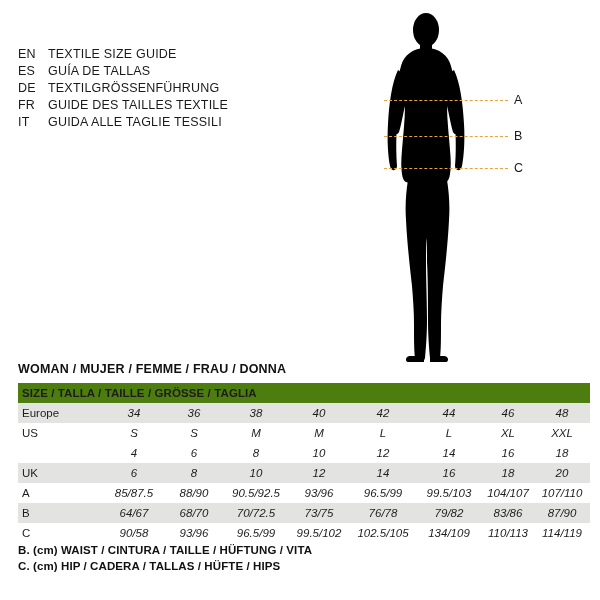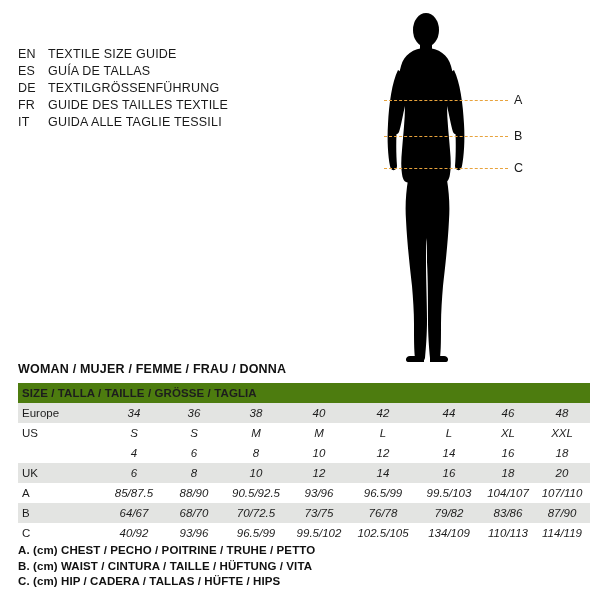--- a/index.html
+++ b/index.html
@@ -308,30 +308,29 @@
         <td class="cell-val">70/72.5</td>
         <td class="cell-val">73/75</td>
         <td class="cell-val">76/78</td>
         <td class="cell-val">79/82</td>
         <td class="cell-val">83/86</td>
         <td class="cell-val">87/90</td>
       </tr>
 
       <tr class="row-plain">
         <td class="col-label">C</td>
-        <td class="cell-val">40/92</td>
+        <td class="cell-val">90/58</td>
         <td class="cell-val">93/96</td>
         <td class="cell-val">96.5/99</td>
         <td class="cell-val">99.5/102</td>
         <td class="cell-val">102.5/105</td>
         <td class="cell-val">134/109</td>
         <td class="cell-val">110/113</td>
         <td class="cell-val">114/119</td>
       </tr>
     </tbody>
   </table>
 </div>
 
 <div class="footnotes">
-  <div class="footnote">A. (cm) CHEST / PECHO / POITRINE / TRUHE / PETTO</div>
   <div class="footnote">B. (cm) WAIST / CINTURA / TAILLE / HÜFTUNG / VITA</div>
   <div class="footnote">C. (cm) HIP / CADERA / TALLAS / HÜFTE / HIPS</div>
 </div>
 
 </body></html>

